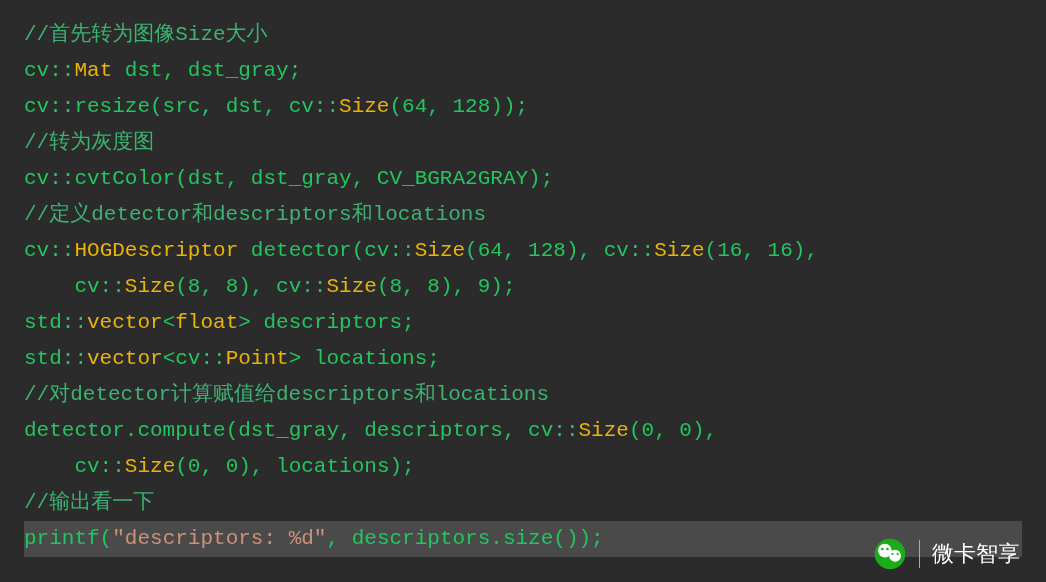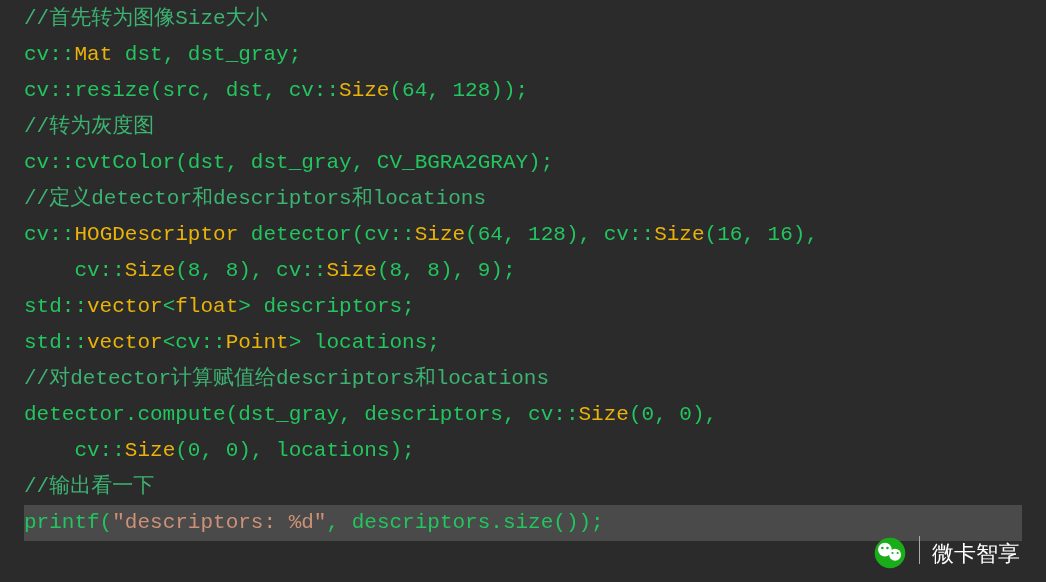--- a/index.html
+++ b/index.html
@@ -1,23 +1,23 @@
 <!DOCTYPE html>
 <html><head>
 <meta charset="utf-8">
 <style>
   html,body{margin:0;padding:0;background:#2b2b2b;width:1046px;height:582px;overflow:hidden;font-family:"Courier New",Consolas,monospace;font-size:21px;line-height:36px}
-  .code{position:relative;padding:1px 24px;color:#d4d4d4;white-space:pre}
+  .code{position:relative;padding:17px 24px;color:#d4d4d4;white-space:pre}
   .comment{color:#3cb371}
   .type{color:#eab308}
   .str{color:#ce9178}
   .normal{color:#22c55e}
   .hl{background:#4a4a4a}
   .line{display:block}
-  .watermark{position:absolute;right:26px;bottom:10px;display:flex;gap:8px;color:#fff;font-family:sans-serif;font-size:22px}
+  .watermark{position:absolute;right:26px;bottom:10px;display:flex;align-items:center;gap:8px;color:#fff;font-family:sans-serif;font-size:22px}
   .watermark svg{width:34px;height:34px}
   .watermark .sep{width:1px;height:28px;background:#aaa;margin:0 4px}
 </style>
 </head>
 <body>
 
 <div class="code" id="code"><span class="line"><span class="comment">//首先转为图像Size大小</span></span><span class="line"><span class="normal">cv::</span><span class="type">Mat</span><span class="normal"> dst, dst_gray;</span></span><span class="line"><span class="normal">cv::resize(src, dst, cv::</span><span class="type">Size</span><span class="normal">(64, 128));</span></span><span class="line"><span class="comment">//转为灰度图</span></span><span class="line"><span class="normal">cv::cvtColor(dst, dst_gray, CV_BGRA2GRAY);</span></span><span class="line"><span class="comment">//定义detector和descriptors和locations</span></span><span class="line"><span class="normal">cv::</span><span class="type">HOGDescriptor</span><span class="normal"> detector(cv::</span><span class="type">Size</span><span class="normal">(64, 128), cv::</span><span class="type">Size</span><span class="normal">(16, 16),</span></span><span class="line"><span class="normal">    cv::</span><span class="type">Size</span><span class="normal">(8, 8), cv::</span><span class="type">Size</span><span class="normal">(8, 8), 9);</span></span><span class="line"><span class="normal">std::</span><span class="type">vector</span><span class="normal">&lt;</span><span class="type">float</span><span class="normal">&gt; descriptors;</span></span><span class="line"><span class="normal">std::</span><span class="type">vector</span><span class="normal">&lt;cv::</span><span class="type">Point</span><span class="normal">&gt; locations;</span></span><span class="line"><span class="comment">//对detector计算赋值给descriptors和locations</span></span><span class="line"><span class="normal">detector.compute(dst_gray, descriptors, cv::</span><span class="type">Size</span><span class="normal">(0, 0),</span></span><span class="line"><span class="normal">    cv::</span><span class="type">Size</span><span class="normal">(0, 0), locations);</span></span><span class="line"><span class="comment">//输出看一下</span></span><span class="line hl"><span class="normal">printf(</span><span class="str">"descriptors: %d"</span><span class="normal">, descriptors.size());</span></span></div>
 
 <div class="watermark">
   <svg viewBox="0 0 40 40">

